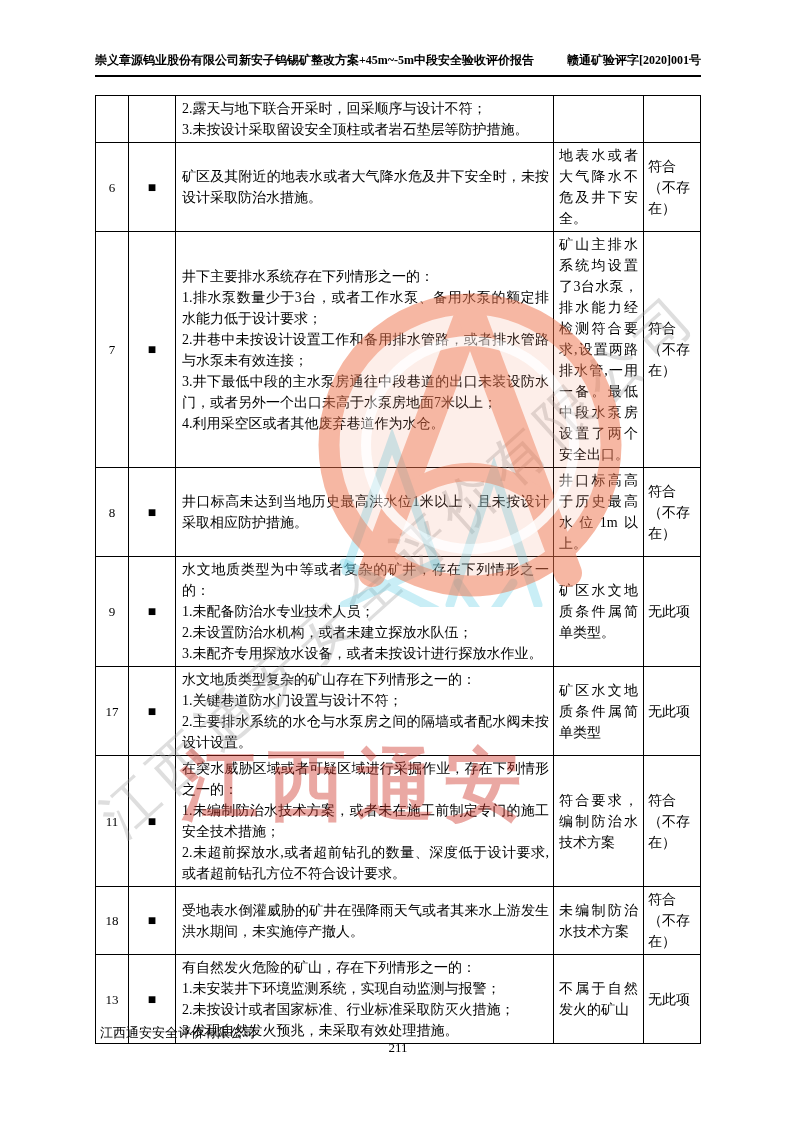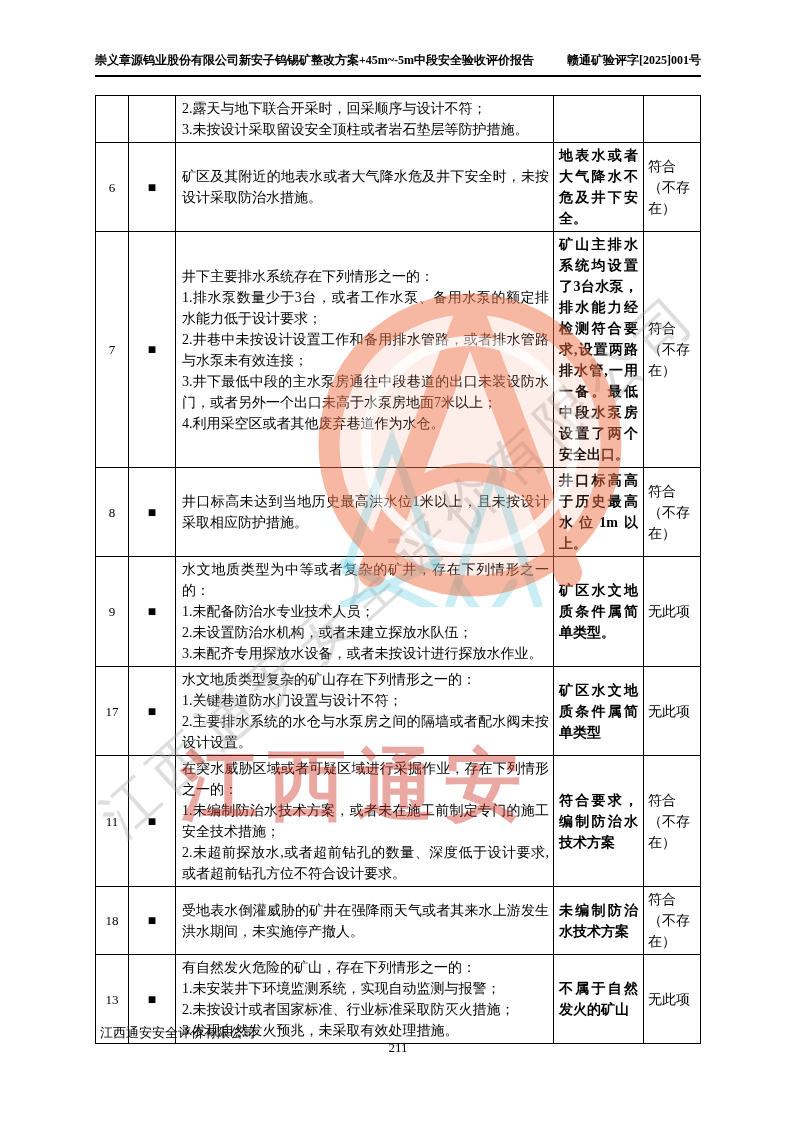--- a/index.html
+++ b/index.html
@@ -27,21 +27,21 @@
   }
   .checktable td{
     border:1.5px solid #000;
     vertical-align:middle;
     padding:1px 5px;
     word-break:break-all;
   }
   td.c-no{width:33px;text-align:center;font-size:13px;padding:1px 2px;}
   td.c-chk{width:47px;text-align:center;font-size:14px;}
   td.c-desc{width:378px;text-align:justify;padding:2px 4px 2px 6px;margin-left:40px;}
-  td.c-ver{width:90px;text-align:justify;padding:2px 5px;font-weight:bold;}
+  td.c-ver{width:90px;text-align:justify;padding:2px 5px;}
   td.c-con{width:57px;text-align:left;padding:2px 4px;}
   .pre{white-space:pre-line;}
   
   .footer{
     position:absolute;left:95px;top:1024px;width:606px;height:20px;
     font-size:13px;
   }
   .footer .company{position:absolute;left:5px;top:0;}
   .footer .pageno{position:absolute;left:50%;transform:translateX(-50%);top:16px;font-family:"Liberation Serif",serif;}
   
@@ -59,21 +59,21 @@
   }
   .wm-logo{position:absolute;left:308px;top:283px;}
 </style>
 </head>
 <body>
 
 <div class="page">
 
   <div class="header">
     <span>崇义章源钨业股份有限公司新安子钨锡矿整改方案+45m~-5m中段安全验收评价报告</span>
-    <span>赣通矿验评字[2025]001号</span>
+    <span>赣通矿验评字[2020]001号</span>
   </div>
 
   <table class="checktable">
     <colgroup>
       <col style="width:33px">
         <col style="width:47px">
         <col style="width:378px">
         <col style="width:90px">
         <col style="width:57px">
     </colgroup>

